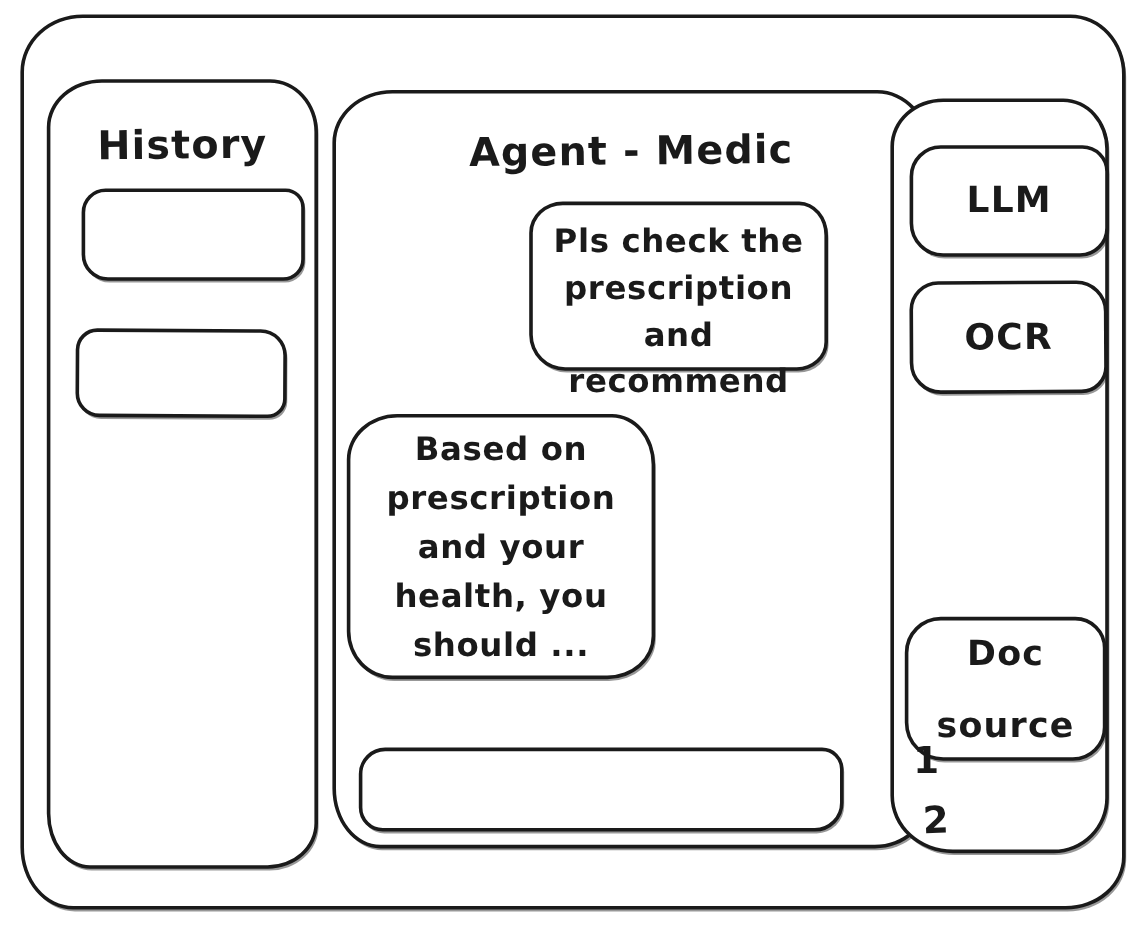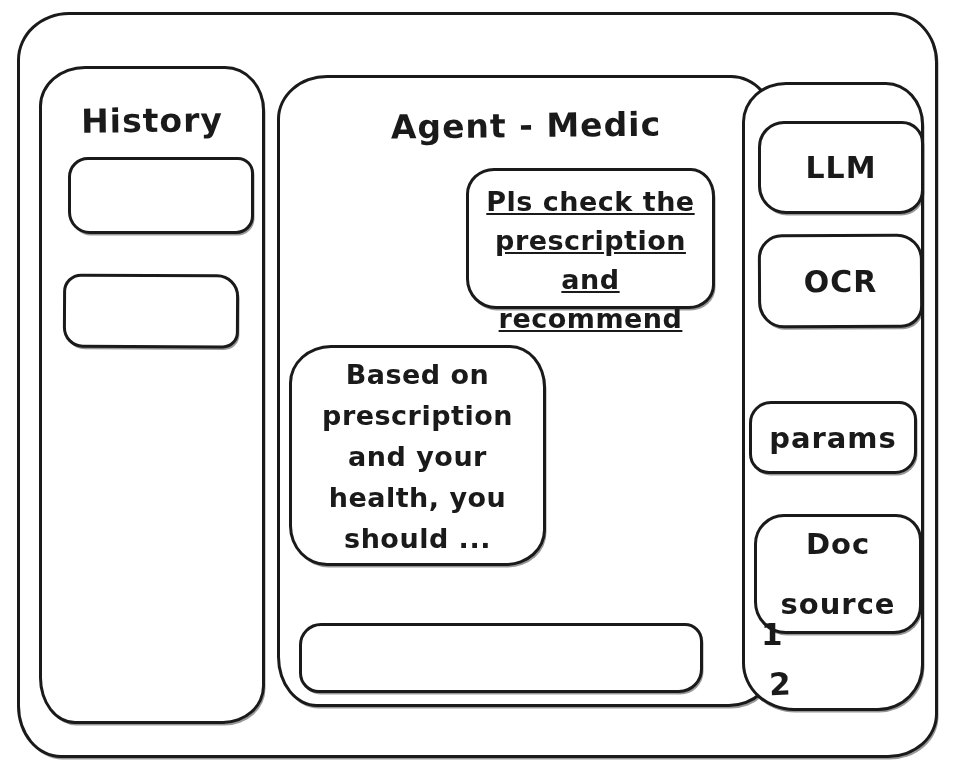--- a/index.html
+++ b/index.html
@@ -43,23 +43,23 @@
   .history-item-2 { left: 21px; top: 205px; width: 176px; height: 74px;
                     border-radius: 18px 22px 16px 20px; transform: rotate(0.3deg); }
 
   .bubble {
     text-align: center;
     white-space: pre-line;
     font-size: 27px; font-weight: 600;
     letter-spacing: 0.5px;
   }
   .bubble-user {
-    left: 186px; top: 90px; width: 249px; height: 141px;
+    left: 161px; top: 90px; width: 249px; height: 141px;
     border-radius: 28px 24px 26px 30px / 26px 28px 24px 30px;
-    padding-top: 11px; line-height: 39px; text-decoration: underline;
+    padding-top: 11px; line-height: 39px;
   }
   .bubble-assistant {
     left: 9px; top: 267px; width: 257px; height: 221px;
     border-radius: 42px 36px 40px 38px / 38px 42px 36px 40px;
     padding-top: 6px; line-height: 41px;
   }
 
   .chat-input {
     left: 19px; top: 545px; width: 404px; height: 70px;
     border-radius: 22px 18px 24px 20px;
@@ -109,20 +109,19 @@
 prescription
 and your
 health, you
 should ...</div>
     <input class="sketch chat-input" type="text" value="" style="">
   </div>
 
   <div class="sketch panel-tools">
     <div class="sketch tool-btn btn-ocr">OCR</div>
     <div class="sketch tool-btn btn-llm">LLM</div>
-    <div class="sketch tool-btn btn-params">params</div>
     <div class="sketch tool-btn btn-doc">Doc
 source</div>
     <div class="step-label step-1">1</div>
     <div class="step-label step-2">2</div>
   </div>
 
 </div>
 
 </body></html>

